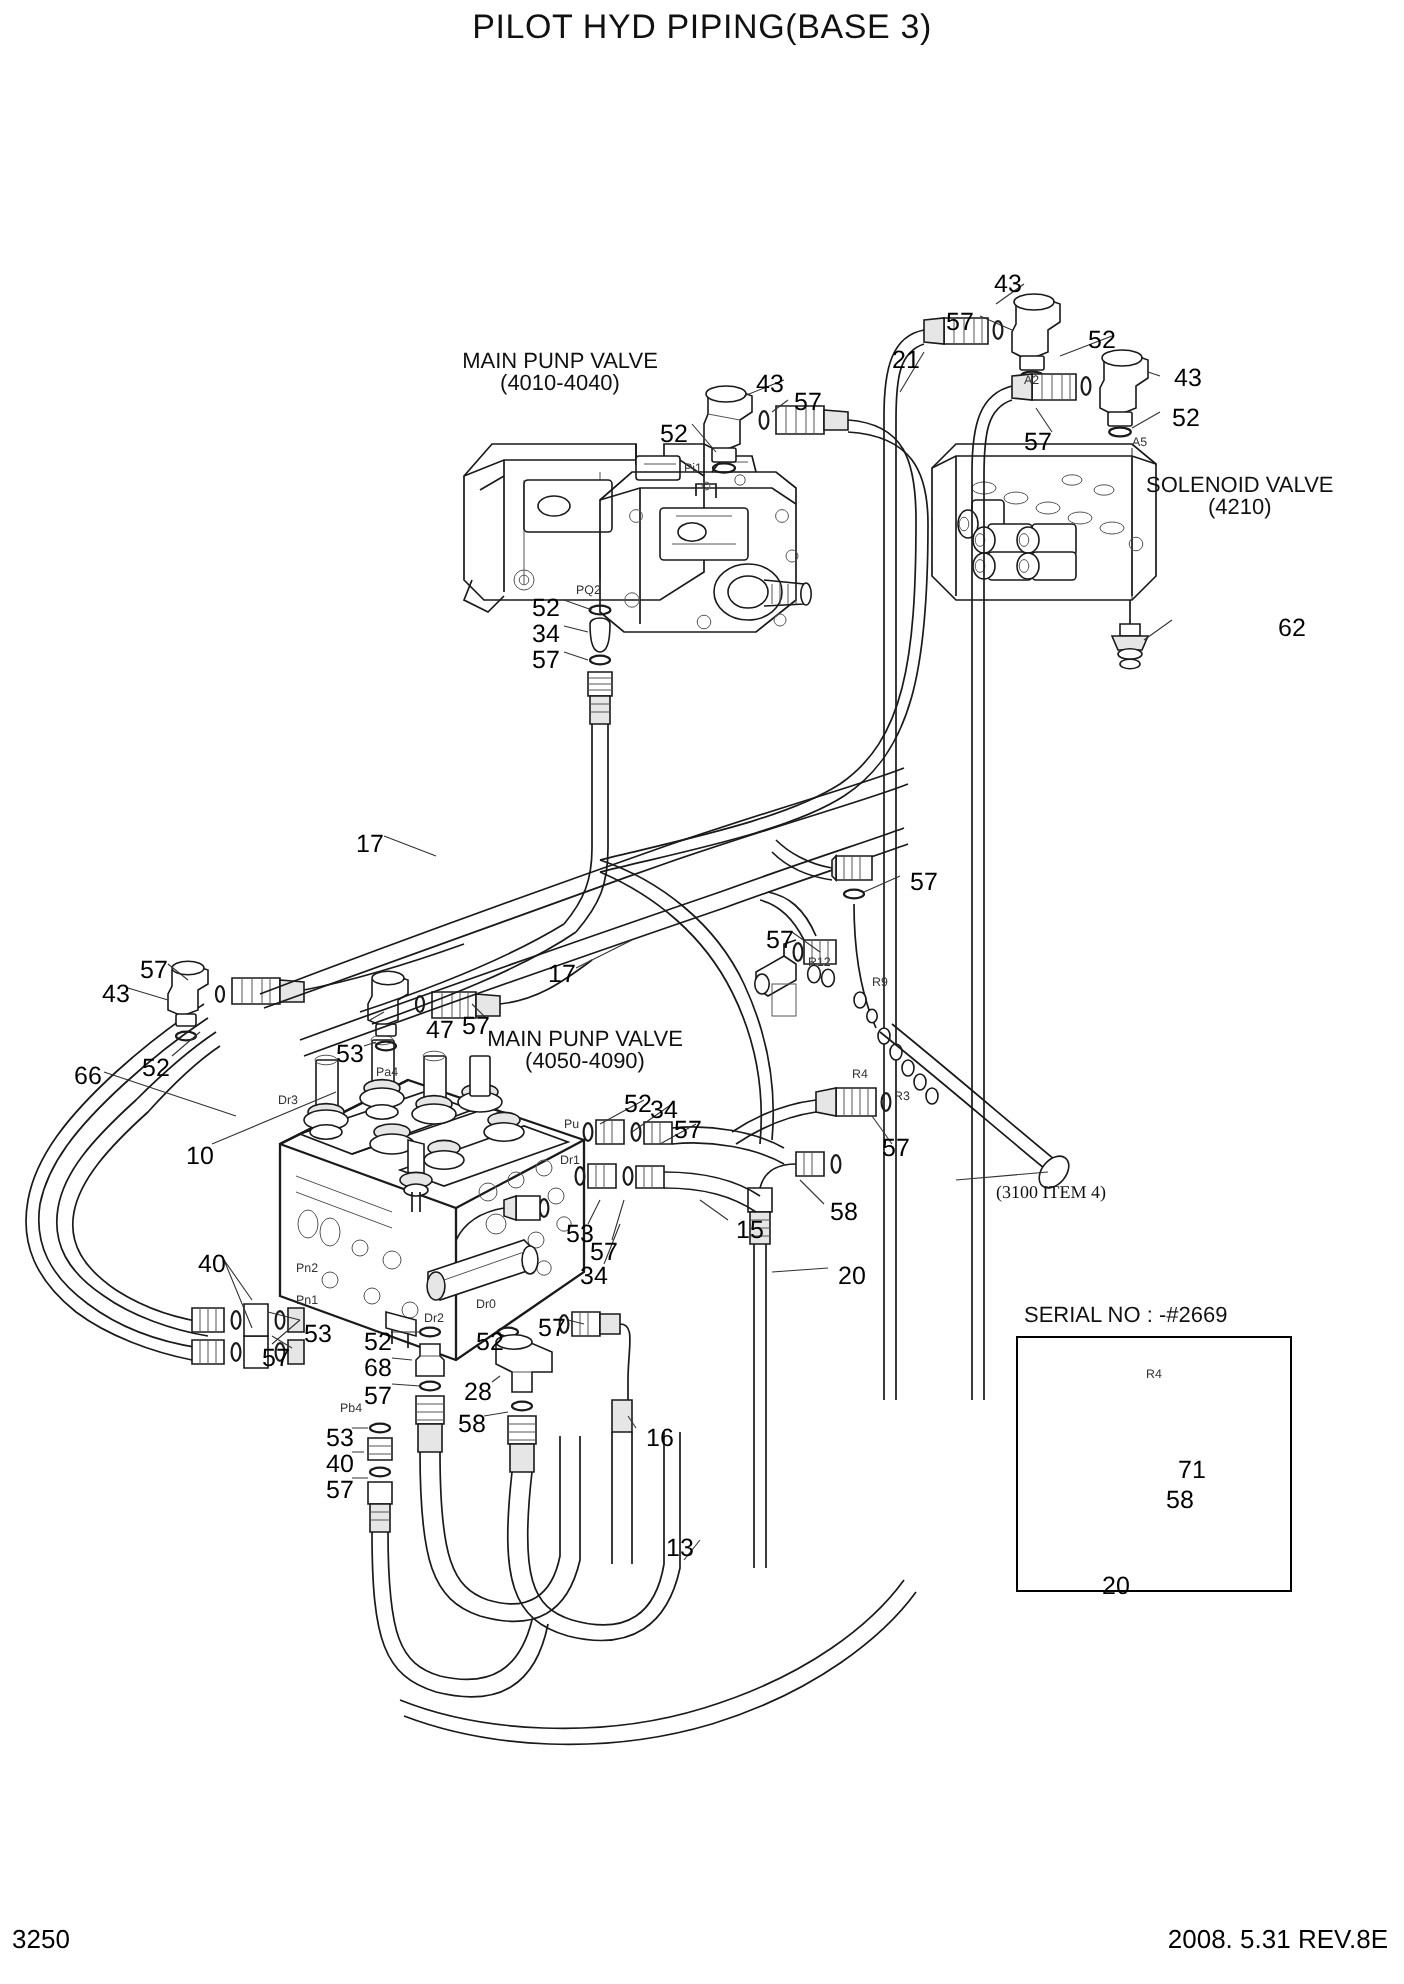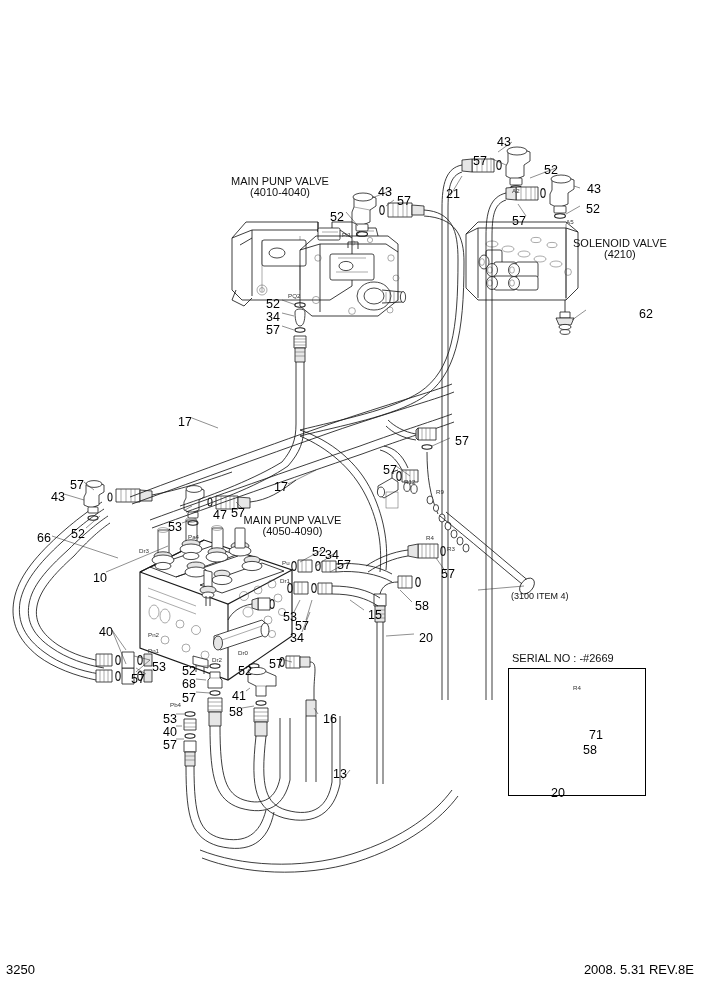--- a/index.html
+++ b/index.html
@@ -37,20 +37,21 @@
   .lead{fill:none;stroke:#333;stroke-width:.55;}
   .fillw{fill:#fff;stroke:#1a1a1a;stroke-width:.8;}
   .fillgg{fill:#e6e6e6;stroke:#1a1a1a;stroke-width:.8;}
   .oring{fill:none;stroke:#1a1a1a;stroke-width:1.1;}
 </style>
 </head>
 <body>
 
 <div id="sheet">
 
+  <div class="title">PILOT HYD PIPING(BASE 3)</div>
 
   <svg width="702" height="992">
     <defs>
       <g id="oringSm">
           <ellipse rx="4.2" ry="2.2" class="oring"></ellipse>
         </g>
     </defs>
 
     <g>
 
@@ -549,36 +550,36 @@
   <div class="cap" style="left:235px;top:515px;width:115px;">
     <span>MAIN PUNP VALVE</span><br>
     <span>(4050-4090)</span>
   </div>
 
   <div class="cap left" style="left:573px;top:238px;">
     <span>SOLENOID VALVE</span><br>
     <span style="display:inline-block;width:100%;text-align:center;">(4210)</span>
   </div>
 
-  <div class="note" style="left:511px;top:591px;">(3100 ITEM 4)</div>
+  <div class="note" style="left:498px;top:591px;font-family:Liberation Serif, serif;">(3100 ITEM 4)</div>
 
   <div class="serial-title" style="left:512px;top:652px;">SERIAL NO : -#2669</div>
   <div class="inset" style="left:508px;top:668px;width:136px;height:126px;"></div>
 
   <div class="footer-left">3250</div>
   <div class="footer-right">2008. 5.31  REV.8E</div>
 
   <div id="callout-layer">
       <div class="cal" style="left: 497px; top: 136px;">43</div>
       <div class="cal" style="left: 473px; top: 155px;">57</div>
       <div class="cal" style="left: 544px; top: 164px;">52</div>
       <div class="cal" style="left: 587px; top: 183px;">43</div>
       <div class="cal" style="left: 586px; top: 203px;">52</div>
       <div class="cal" style="left: 512px; top: 215px;">57</div>
-      <div class="cal" style="left: 446px; top: 188px;">21</div>
+      <div class="cal" style="left: 446px; top: 174px;">21</div>
       <div class="cal" style="left: 591px; top: 308px; margin-left: 48px;">62</div>
       <div class="cal" style="left: 378px; top: 186px;">43</div>
       <div class="cal" style="left: 397px; top: 195px;">57</div>
       <div class="cal" style="left: 330px; top: 211px;">52</div>
       <div class="cal" style="left: 266px; top: 298px;">52</div>
       <div class="cal" style="left: 266px; top: 311px;">34</div>
       <div class="cal" style="left: 266px; top: 324px;">57</div>
       <div class="cal" style="left: 178px; top: 416px;">17</div>
       <div class="cal" style="left: 274px; top: 481px;">17</div>
       <div class="cal" style="left: 455px; top: 435px;">57</div>
@@ -601,21 +602,21 @@
       <div class="cal" style="left: 152px; top: 661px;">53</div>
       <div class="cal" style="left: 131px; top: 673px;">57</div>
       <div class="cal" style="left: 182px; top: 665px;">52</div>
       <div class="cal" style="left: 182px; top: 678px;">68</div>
       <div class="cal" style="left: 182px; top: 692px;">57</div>
       <div class="cal" style="left: 163px; top: 713px;">53</div>
       <div class="cal" style="left: 163px; top: 726px;">40</div>
       <div class="cal" style="left: 163px; top: 739px;">57</div>
       <div class="cal" style="left: 238px; top: 665px;">52</div>
       <div class="cal" style="left: 269px; top: 658px;">57</div>
-      <div class="cal" style="left: 232px; top: 690px;">41</div>
+      <div class="cal" style="left: 232px; top: 690px;">28</div>
       <div class="cal" style="left: 229px; top: 706px;">58</div>
       <div class="cal" style="left: 323px; top: 713px; text-align: center;">16</div>
       <div class="cal" style="left: 333px; top: 768px;">13</div>
       <div class="cal" style="left: 368px; top: 609px;">15</div>
       <div class="cal" style="left: 415px; top: 600px;">58</div>
       <div class="cal" style="left: 419px; top: 632px;">20</div>
       <div class="cal" style="left: 441px; top: 568px;">57</div>
       <div class="cal" style="left: 589px; top: 729px;">71</div>
       <div class="cal" style="left: 583px; top: 744px;">58</div>
       <div class="cal" style="left: 551px; top: 787px;">20</div>

